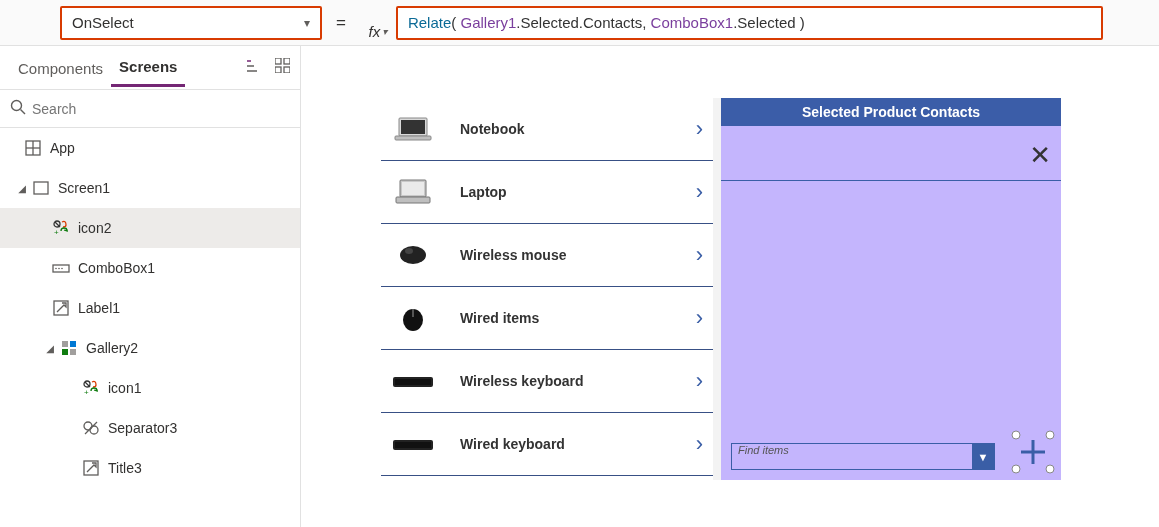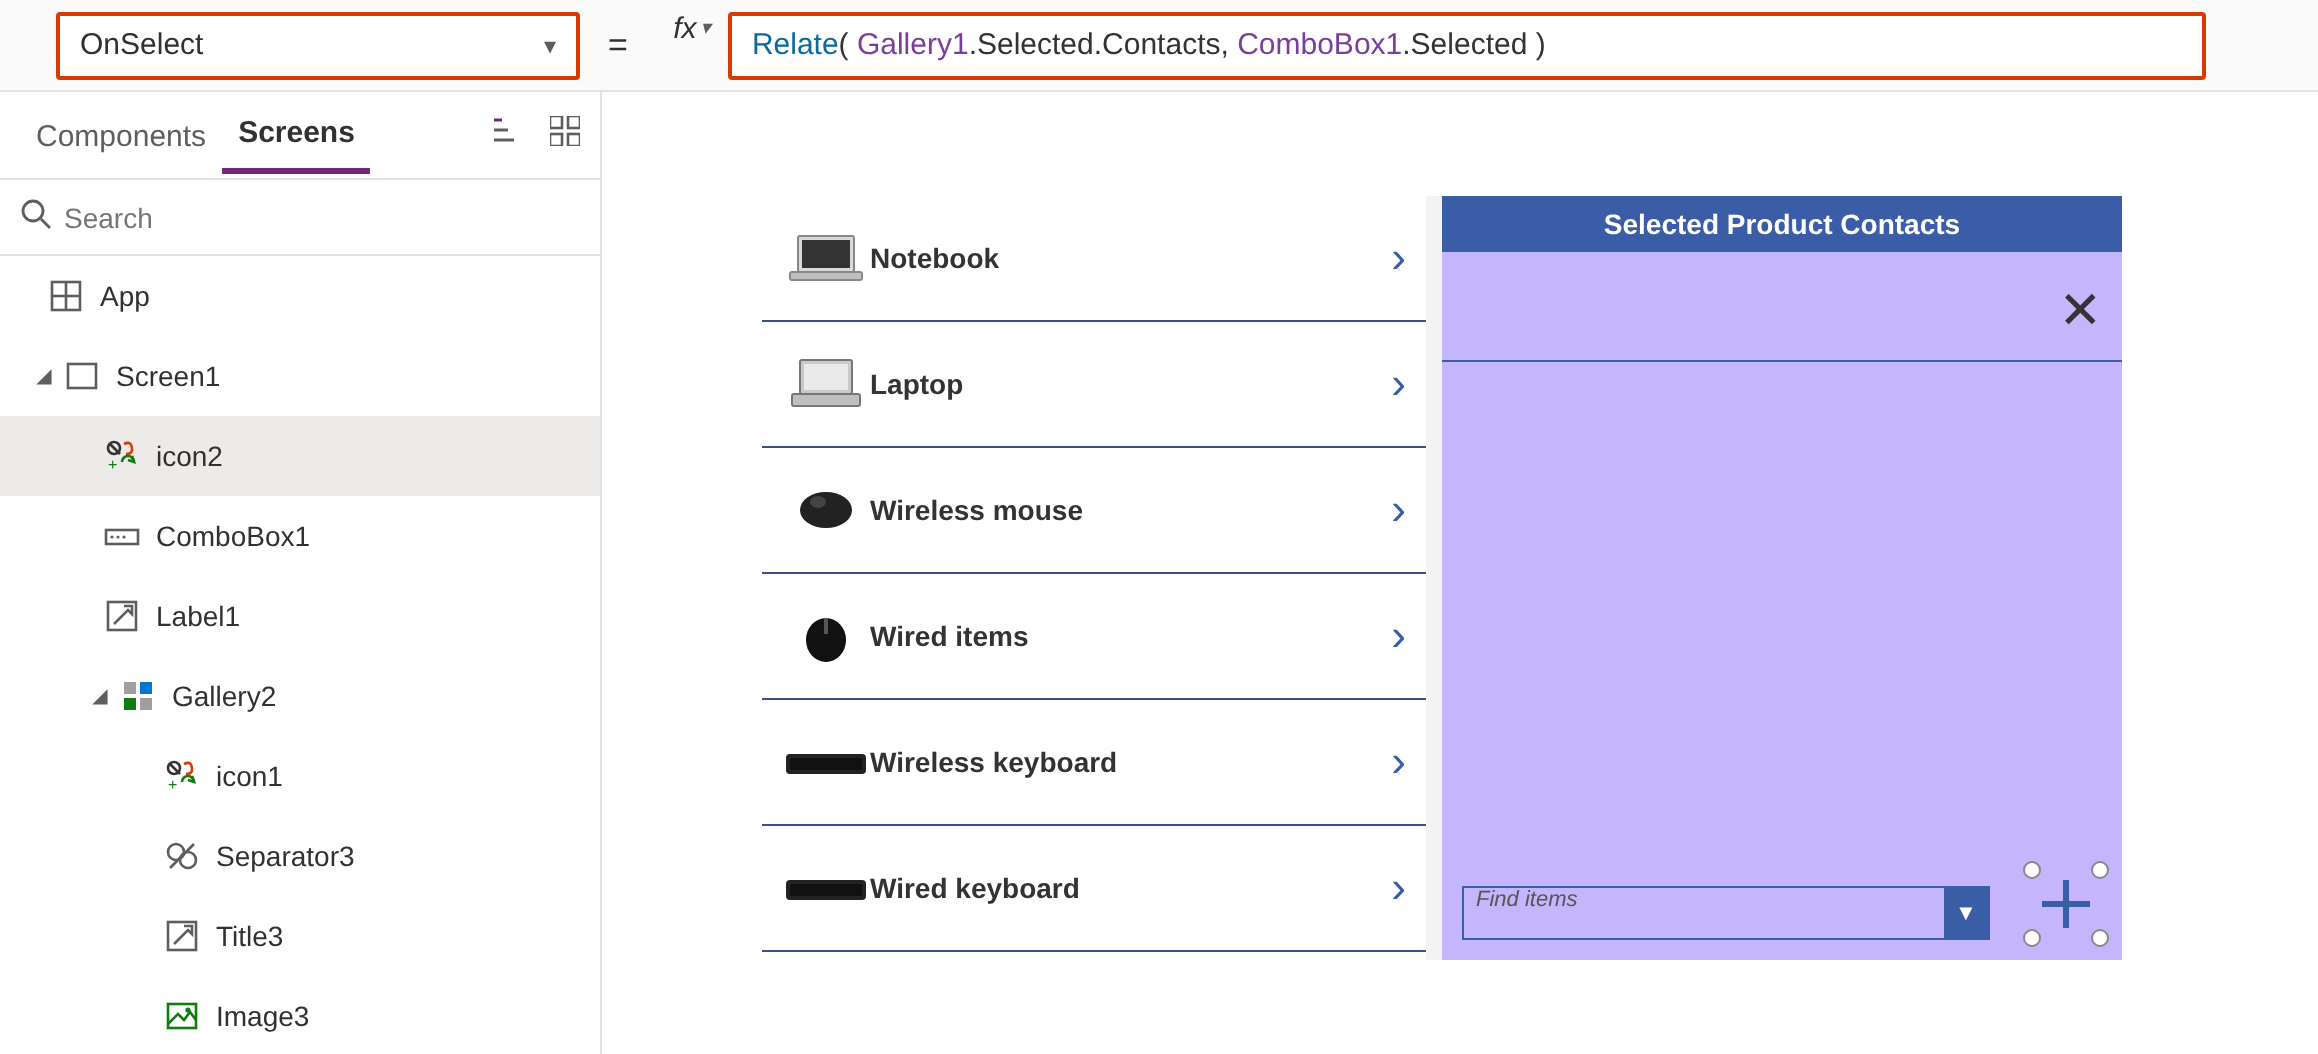--- a/index.html
+++ b/index.html
@@ -1,24 +1,24 @@
 <!DOCTYPE html>
 <html><head>
 <meta charset="utf-8">
 <style>
   * { box-sizing: border-box; margin: 0; padding: 0; font-family: "Segoe UI", Arial, sans-serif; }
   body { width: 1159px; height: 527px; background: #fff; overflow: hidden; }
 
   
   .formula-bar { display: flex; align-items: center; height: 46px; border-bottom: 1px solid #e1e1e1; background:#fafafa; }
-  .prop-box { display:flex; align-items:center; border:2px solid #d83b01; border-radius:2px; background:#fff; margin-left:28px; height:34px; width:262px; padding:0 10px 0 10px; position:relative; }
+  .prop-box { display:flex; align-items:center; border:2px solid #d83b01; border-radius:2px; background:#fff; margin-left:60px; height:34px; width:262px; padding:0 10px 0 10px; position:relative; }
   .prop-box span { font-size:15px; color:#323130; }
   .prop-box .chev { margin-left:auto; font-size:12px; color:#605e5c; }
   .equals { margin:0 14px; font-size:17px; color:#323130; }
-  .fx-wrap { display:flex; align-items:flex-start; flex:1; }
+  .fx-wrap { display:flex; align-items:flex-end; flex:1; }
   .fx-label { font-style:italic; font-size:15px; color:#323130; width:36px; text-align:center; display:flex; align-items:center; justify-content:center; gap:2px; }
   .fx-label .chev { font-size:10px; color:#605e5c; }
   .formula-box { border:2px solid #d83b01; border-radius:2px; background:#fff; height:34px; flex:1; margin-right:56px; padding:0 10px; display:flex; align-items:center; font-family:Consolas,monospace; font-size:15px; white-space:pre; overflow:hidden; }
   .tok-fn { color:#0b6a96; }
   .tok-ctrl { color:#7a3e9d; }
   .tok-plain { color:#333; }
 
   
   .tree-panel { position:absolute; left:0; top:46px; width:301px; height:481px; border-right:1px solid #e1e1e1; background:#fff; }
   .tree-tabs { display:flex; align-items:center; height:44px; padding:0 10px; border-bottom:1px solid #e1e1e1; }
@@ -46,21 +46,21 @@
   .ind4 { padding-left:80px; }
 
   
   .canvas { position:absolute; left:301px; top:46px; right:0; bottom:0; background:#fff; }
   .stage { position:absolute; left:80px; top:52px; width:680px; height:382px; background:#dadada56; }
 
   .gallery { position:absolute; left:0; top:0; width:332px; height:382px; background:#fff; }
   .g-row { display:flex; align-items:center; height:63px; border-bottom:1px solid #385085; position:relative; padding-left:10px; }
   .g-thumb { width:44px; height:30px; display:flex; align-items:center; justify-content:center; }
   .g-thumb svg { display:block; }
-  .g-label { font-size:14px; font-weight:600; margin-left:0; color:#333;text-align:right; }
+  .g-label { font-size:14px; font-weight:600; margin-left:25px; color:#333;text-align:right; }
   .g-chev { position:absolute; right:10px; font-size:22px; color:#3a5ea6; }
 
   .right-pane { position:absolute; left:340px; top:0; width:340px; height:382px; background:#c4b5fd; }
   .hdr { height:28px; background:#3b5da8; color:#fff; font-size:14px; font-weight:600; display:flex; align-items:center; justify-content:center; }
   .close-x { position:absolute; right:10px; top:42px; font-size:26px; color:#333; }
   .divider { position:absolute; left:0; right:0; top:82px; height:1px; background:#3a5ea6; }
 
   .combo { position:absolute; left:10px; bottom:10px; width:264px; height:27px; border:1px solid #3a5ea6; display:flex; font-size:11px; color:#555; padding:0 6px;font-style:italic; }
   .combo .chev { position:absolute; right:0; top:0; width:22px; height:25px; background:#3a5ea6; color:#fff; display:flex; align-items:center; justify-content:center; font-size:11px; }
 
@@ -200,30 +200,20 @@
     </div>
     <div class="node ind4">
       <span class="icon">
           <svg width="16" height="16">
             <rect x="1" y="1" width="14" height="14" fill="none" stroke="#605e5c" stroke-width="1.3"></rect>
             <path d="M4 12 L11 5 L13 7 L13 3 L9 3" fill="none" stroke="#605e5c" stroke-width="1.3"></path>
           </svg>
         </span>
       <span>Title3</span>
     </div>
-    <div class="node ind4">
-      <span class="icon">
-          <svg width="16" height="14">
-            <rect x="1" y="1" width="14" height="12" fill="none" stroke="#107c10" stroke-width="1.3"></rect>
-            <polyline points="1,11 6,6 9,9 12,5 15,9" fill="none" stroke="#107c10" stroke-width="1.3"></polyline>
-            <circle cx="11" cy="4" r="1.3" fill="#107c10"></circle>
-          </svg>
-        </span>
-      <span>Image3</span>
-    </div>
   </div>
 </div>
 
 <div class="canvas">
   <div class="stage">
 
     <div class="gallery" id="gallery">
         <div class="g-row">
           <span class="g-thumb">
             <svg width="40" height="30">

